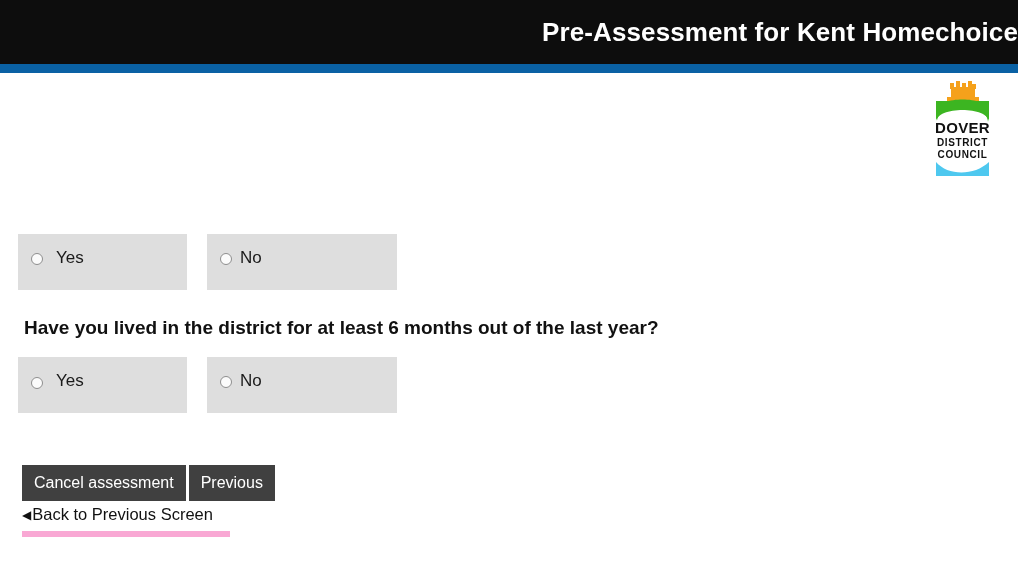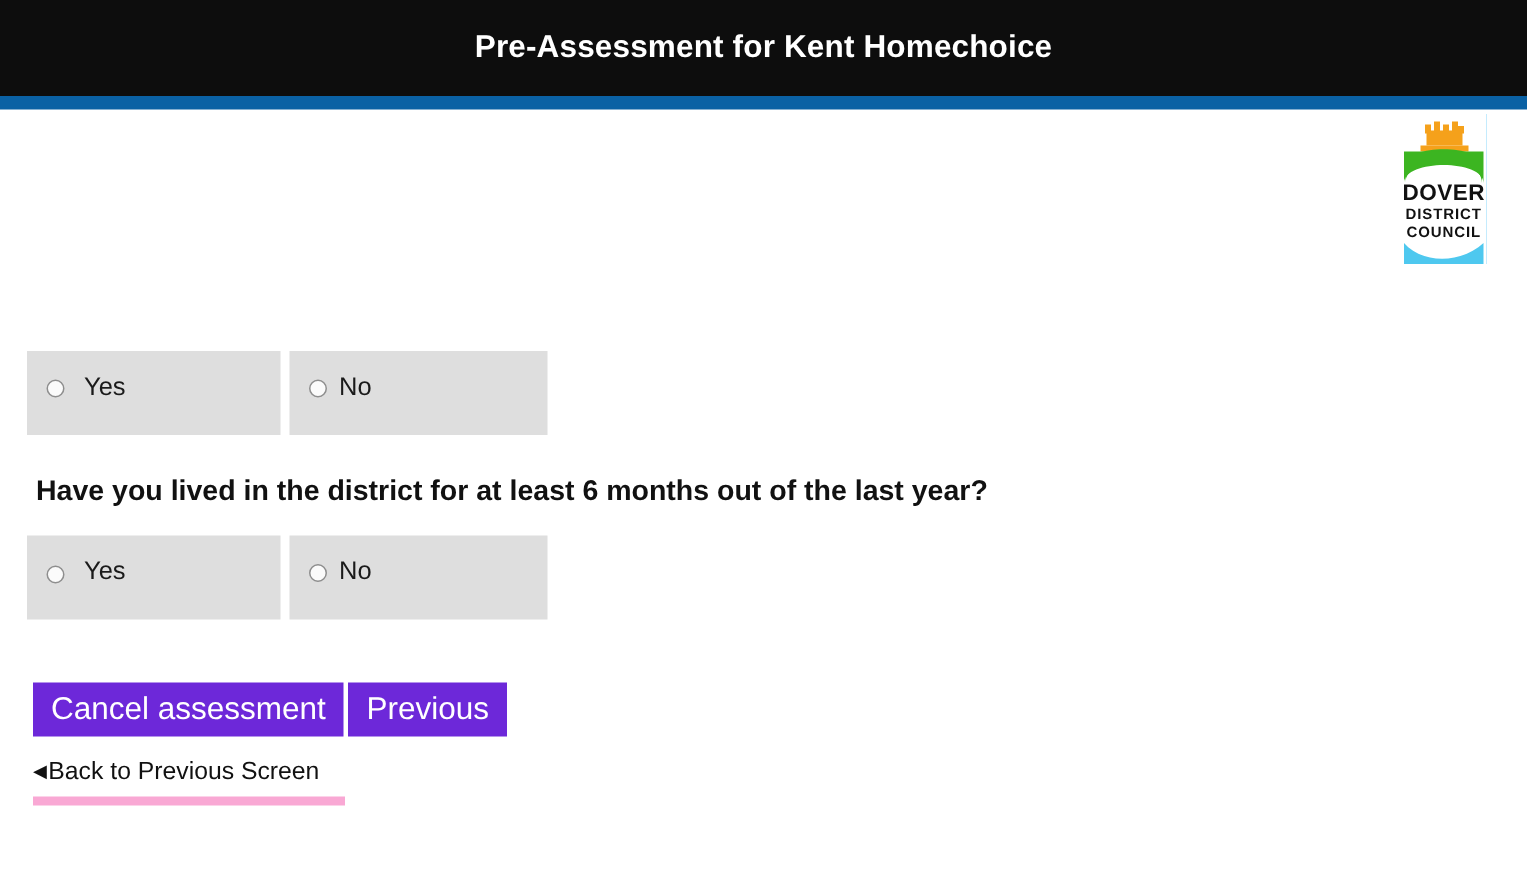--- a/index.html
+++ b/index.html
@@ -24,23 +24,23 @@
     height: 64px;
     background: #0d0d0d;
   }
   #app-title {
     position: absolute;
     left: 0;
     top: 0;
     width: 1018px;
     height: 52px;
     line-height: 64px;
-    text-align: center;
+    text-align: right;
     color: #ffffff;
-    font-size: 21px;
+    font-size: 26px;
     font-weight: bold;
     letter-spacing: 0.1px;
   }
   #header-accent-bar {
     position: absolute;
     left: 0;
     top: 64px;
     width: 1018px;
     height: 9px;
     background: #0a61a4;
@@ -93,21 +93,21 @@
   #radio-group-2 { left: 18px; top: 284px; }
 
   .radio-option {
     position: absolute;
     top: 0;
     background: #dedede;
     height: 56px;
     box-sizing: border-box;
   }
   .radio-option.opt-yes { left: 0; width: 169px; }
-  .radio-option.opt-no  { left: 175px; width: 172px; }
+  .radio-option.opt-no  { left: 189px; width: 190px; }
 
   .radio-input {
     position: absolute;
     left: 13px;
     top: 19px;
     width: 12px;
     height: 12px;
     border-radius: 50%;
     border: 1px solid #8e8e8e;
     background: #fbfbfb;
@@ -130,27 +130,27 @@
   .radio-option.opt-no .radio-label { left: 33px; }
 
   
   #action-buttons {
     position: absolute;
     left: 22px;
     top: 382px;
   }
   .action-button {
     display: inline-block;
-    background: #6d28d9;
+    background: #404040;
     color: #ffffff;
     border: none;
     font-family: "Liberation Sans", sans-serif;
-    font-size: 21px;
+    font-size: 16px;
     padding: 8px 12px 9px 12px;
-    margin: 0 3px 0 0;
+    margin: 10px 3px 0 0;
     cursor: pointer;
     line-height: 19px;
   }
 
   
   #back-link {
     position: absolute;
     left: 22px;
     top: 432px;
     width: 208px;

